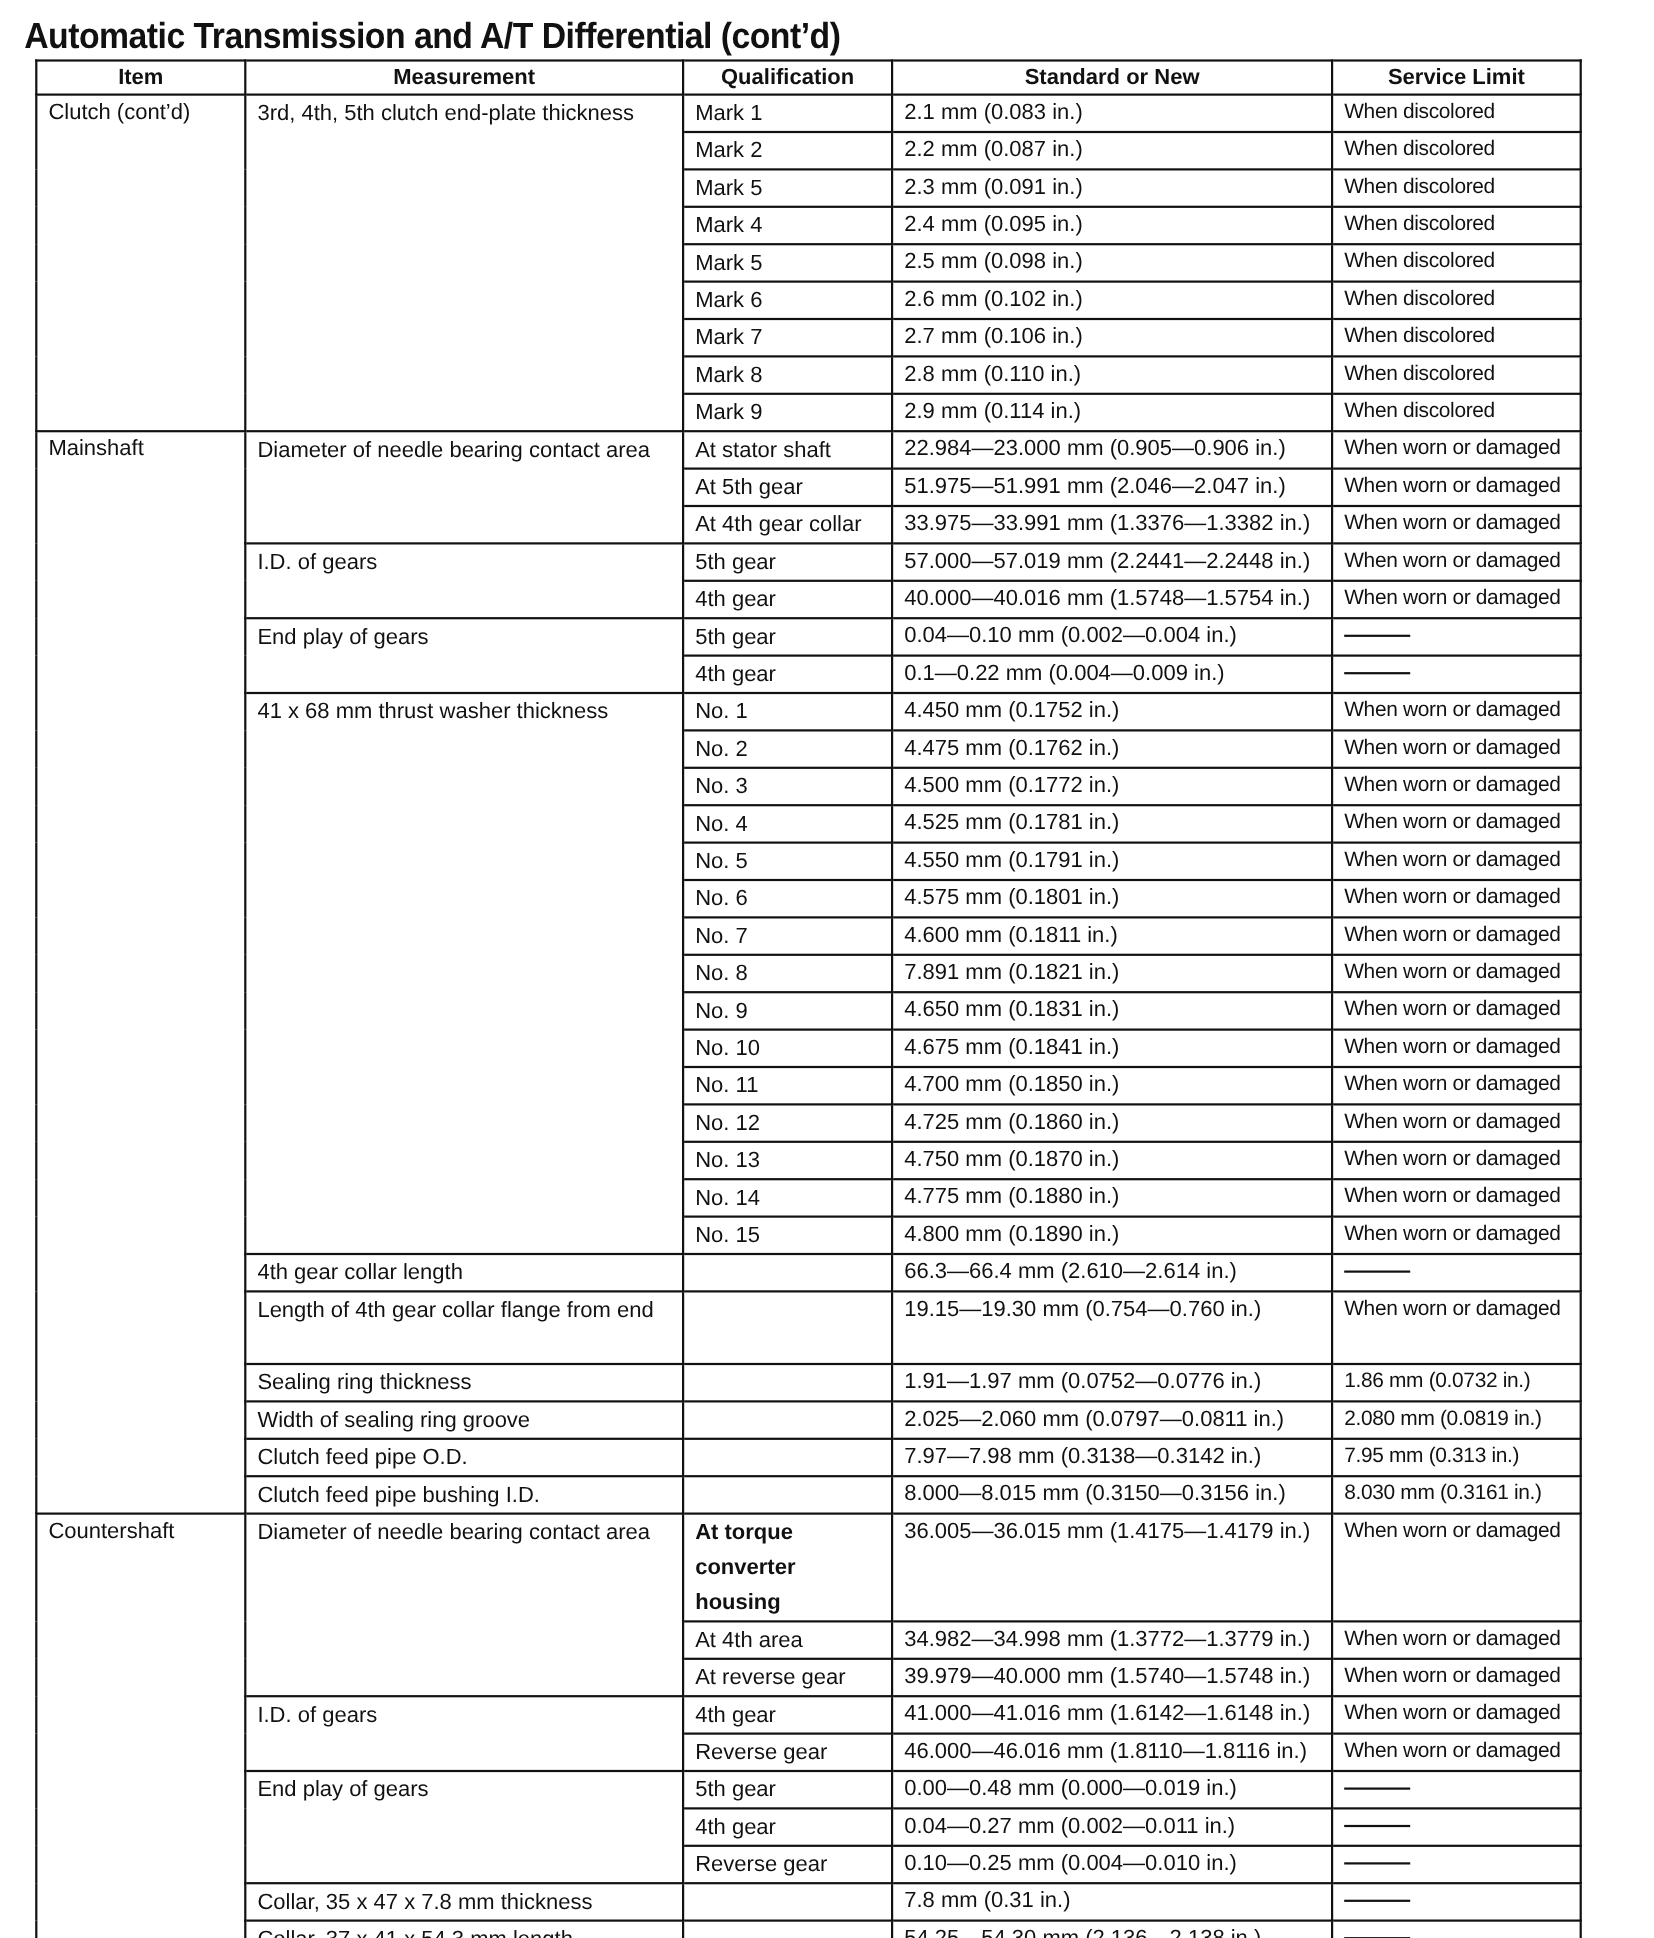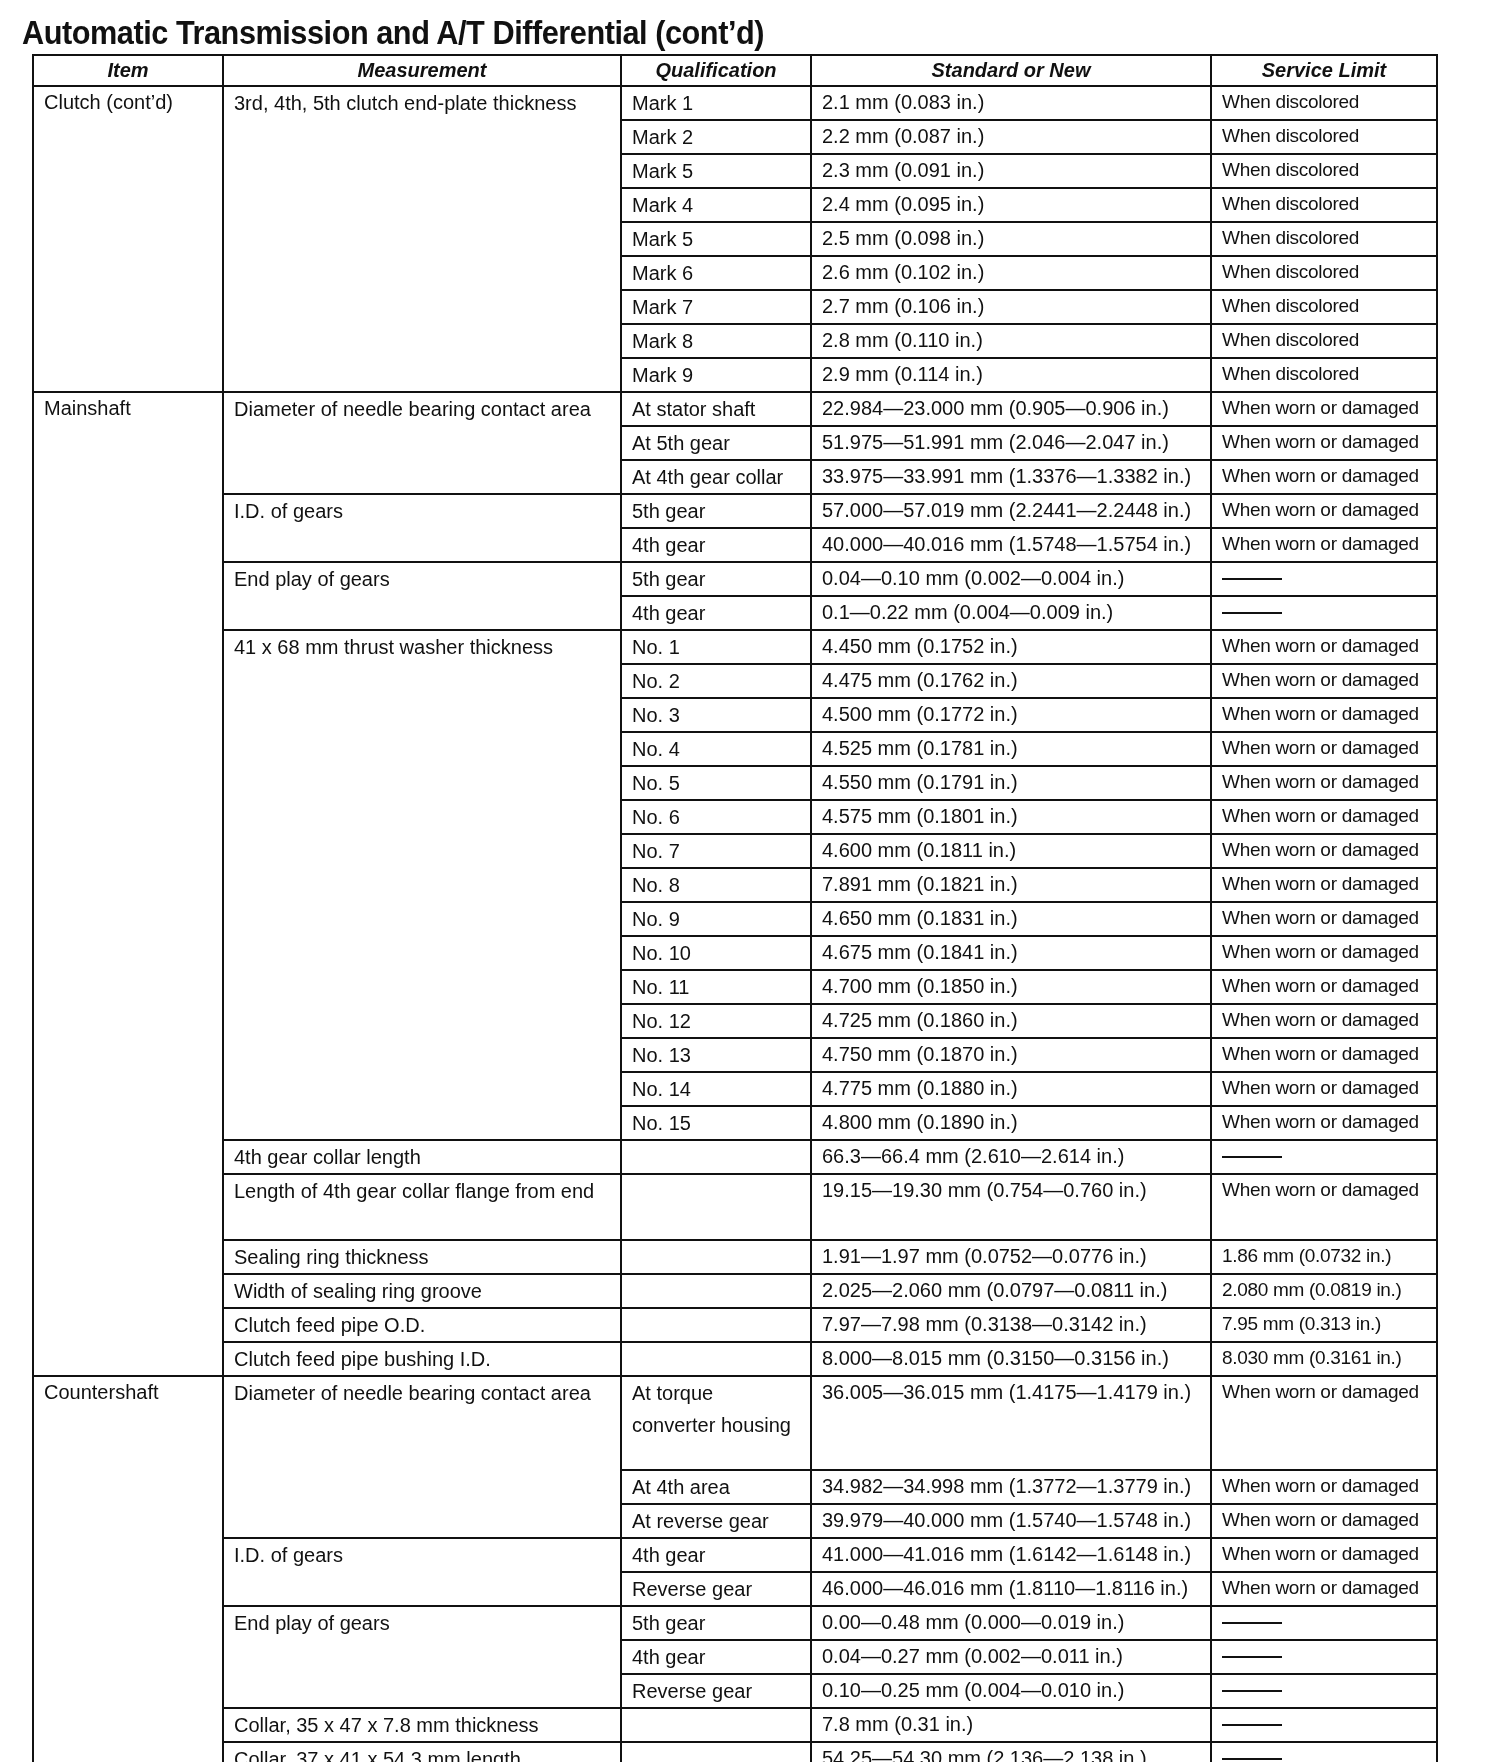--- a/index.html
+++ b/index.html
@@ -1,20 +1,20 @@
 <!DOCTYPE html>
 <html><head>
 <meta charset="utf-8">
 <style>
   html, body { margin:0; padding:0; background:#fff; }
   body { width:1504px; height:1762px; position:relative; font-family:"Liberation Sans", sans-serif; color:#111; }
   .title { position:absolute; left:22px; top:14px; font-size:33px; font-weight:bold; letter-spacing:-0.5px; transform:scaleX(0.93); transform-origin:left top; white-space:nowrap; }
   table.spec { position:absolute; left:32px; top:54px; width:1404px; border-collapse:collapse; table-layout:fixed; font-size:20px; }
   table.spec th, table.spec td { border:2px solid #111; padding:0 10px; height:30px; vertical-align:top; line-height:30px; white-space:nowrap; }
-  table.spec th { font-weight:bold; text-align:center; height:29px; line-height:29px;font-style:italic; }
+  table.spec th { font-weight:bold; text-align:center; height:29px; line-height:29px; }
   table.spec td.wrap { white-space:normal; line-height:32px; }
   td.item, td.meas { border-bottom-color:#111; }
   td.sl { font-size:19px; letter-spacing:-0.3px;margin-top:40px; }
   .dash { display:inline-block; width:60px; border-top:2px solid #111; vertical-align:middle; }
   col.c1 { width:190px; } col.c2 { width:398px; } col.c3 { width:190px; } col.c4 { width:400px; } col.c5 { width:226px; }
 </style>
 </head>
 <body>
 
 <div class="title">Automatic Transmission and A/T Differential (cont’d)</div>
@@ -231,21 +231,21 @@
       </tr>
       <tr>
         <td class="meas wrap" rowspan="1">Clutch feed pipe bushing I.D.</td>
         <td class="wrap"></td>
         <td>8.000—8.015 mm (0.3150—0.3156 in.)</td>
         <td class="sl">8.030 mm (0.3161 in.)</td>
       </tr>
       <tr>
         <td class="item" rowspan="12">Countershaft</td>
         <td class="meas wrap" rowspan="3">Diameter of needle bearing contact area</td>
-        <td class="wrap" style="height: 92px;">At torque converter housing</td>
+        <td class="wrap" style="height: 92px; font-weight: bold;">At torque converter housing</td>
         <td>36.005—36.015 mm (1.4175—1.4179 in.)</td>
         <td class="sl">When worn or damaged</td>
       </tr>
       <tr>
         <td class="wrap">At 4th area</td>
         <td>34.982—34.998 mm (1.3772—1.3779 in.)</td>
         <td class="sl">When worn or damaged</td>
       </tr>
       <tr>
         <td class="wrap">At reverse gear</td>

